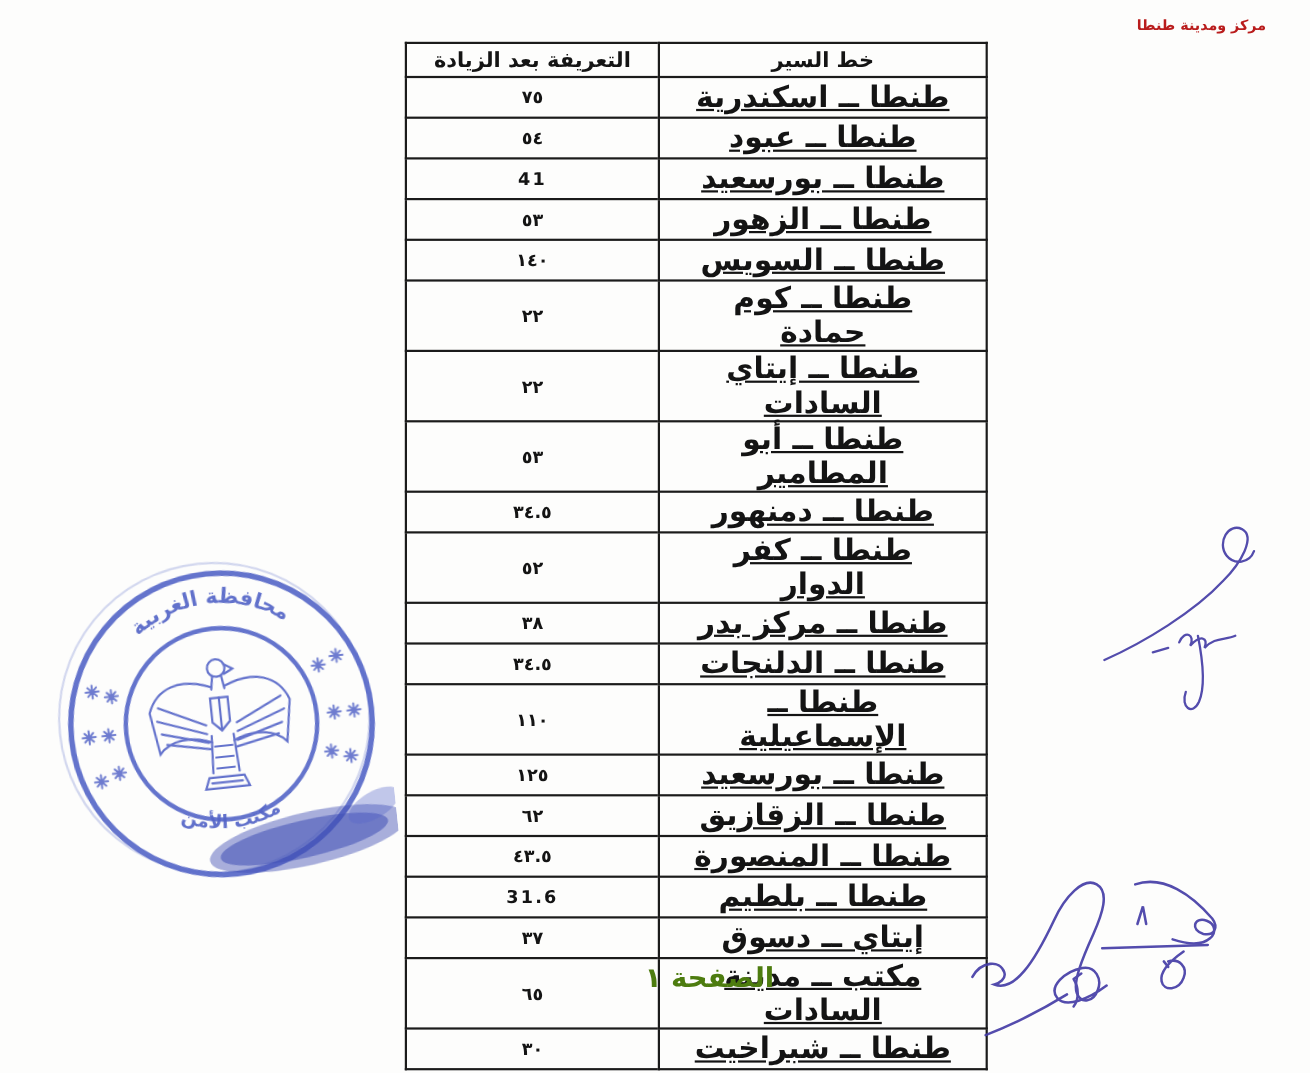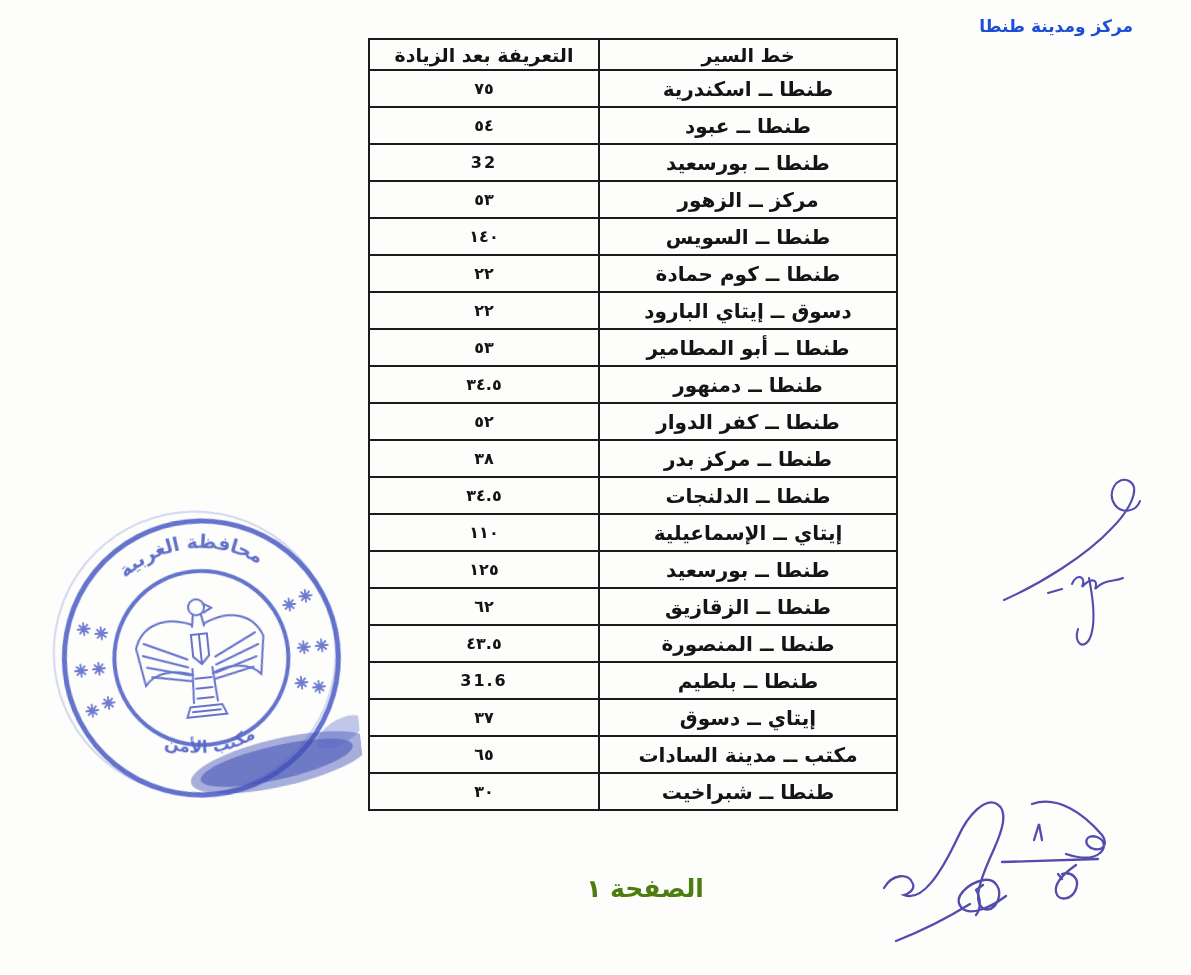--- a/index.html
+++ b/index.html
@@ -6,40 +6,40 @@
   body{
     width:1191px;height:975px;position:relative;overflow:hidden;
     background:#fefefe;
     font-family:"DejaVu Sans", sans-serif;
     color:#1c1c1c;
   }
   .paper{position:absolute;inset:0;background:#fdfdfc;}
 
   
   .corner-note{
-    position:absolute;top:16px;right:58px;
-    font-size:17px;font-weight:bold;direction:rtl;
-    color:#1d4ed8;letter-spacing:.5px;
+    position:absolute;top:16px;right:40px;
+    font-size:13px;font-weight:bold;direction:rtl;
+    color:#b91c1c;letter-spacing:.5px;
   }
 
   
   .fare-table-wrap{position:absolute;left:368px;top:38px;width:528px;}
   table.fare{
     width:100%;border-collapse:collapse;table-layout:fixed;
     direction:rtl;
   }
   table.fare th, table.fare td{
     border:2.5px solid #1b1b1b;
     text-align:center;vertical-align:middle;
     font-weight:bold;color:#141414;
     padding:0 24px;
   }
   table.fare th{height:29px;font-size:19px;}
   table.fare td{height:35px;}
-  td.route-cell{font-size:20px;letter-spacing:0;}
+  td.route-cell{font-size:27px;letter-spacing:0;text-decoration:underline;}
   td.tariff-cell{font-size:16px;letter-spacing:2px;}
   col.route-col{width:298px;}
   col.tariff-col{width:230px;}
 
   
   .page-footer{
     position:absolute;left:560px;top:874px;width:170px;
     text-align:center;font-size:25px;font-weight:bold;direction:rtl;
     color:#4d7c0f;
   }
@@ -72,36 +72,36 @@
           <tr>
             <td class="route-cell">طنطا ــ اسكندرية</td>
             <td class="tariff-cell">٧٥</td>
           </tr>
           <tr>
             <td class="route-cell">طنطا ــ عبود</td>
             <td class="tariff-cell">٥٤</td>
           </tr>
           <tr>
             <td class="route-cell">طنطا ــ بورسعيد</td>
-            <td class="tariff-cell">32</td>
-          </tr>
-          <tr>
-            <td class="route-cell">مركز ــ الزهور</td>
+            <td class="tariff-cell">41</td>
+          </tr>
+          <tr>
+            <td class="route-cell">طنطا ــ الزهور</td>
             <td class="tariff-cell">٥٣</td>
           </tr>
           <tr>
             <td class="route-cell">طنطا ــ السويس</td>
             <td class="tariff-cell">١٤٠</td>
           </tr>
           <tr>
             <td class="route-cell">طنطا ــ كوم حمادة</td>
             <td class="tariff-cell">٢٢</td>
           </tr>
           <tr>
-            <td class="route-cell">دسوق ــ إيتاي البارود</td>
+            <td class="route-cell">طنطا ــ إيتاي السادات</td>
             <td class="tariff-cell">٢٢</td>
           </tr>
           <tr>
             <td class="route-cell">طنطا ــ أبو المطامير</td>
             <td class="tariff-cell">٥٣</td>
           </tr>
           <tr>
             <td class="route-cell">طنطا ــ دمنهور</td>
             <td class="tariff-cell">٣٤.٥</td>
           </tr>
@@ -111,21 +111,21 @@
           </tr>
           <tr>
             <td class="route-cell">طنطا ــ مركز بدر</td>
             <td class="tariff-cell">٣٨</td>
           </tr>
           <tr>
             <td class="route-cell">طنطا ــ الدلنجات</td>
             <td class="tariff-cell">٣٤.٥</td>
           </tr>
           <tr>
-            <td class="route-cell">إيتاي ــ الإسماعيلية</td>
+            <td class="route-cell">طنطا ــ الإسماعيلية</td>
             <td class="tariff-cell">١١٠</td>
           </tr>
           <tr>
             <td class="route-cell">طنطا ــ بورسعيد</td>
             <td class="tariff-cell">١٢٥</td>
           </tr>
           <tr>
             <td class="route-cell">طنطا ــ الزقازيق</td>
             <td class="tariff-cell">٦٢</td>
           </tr>

